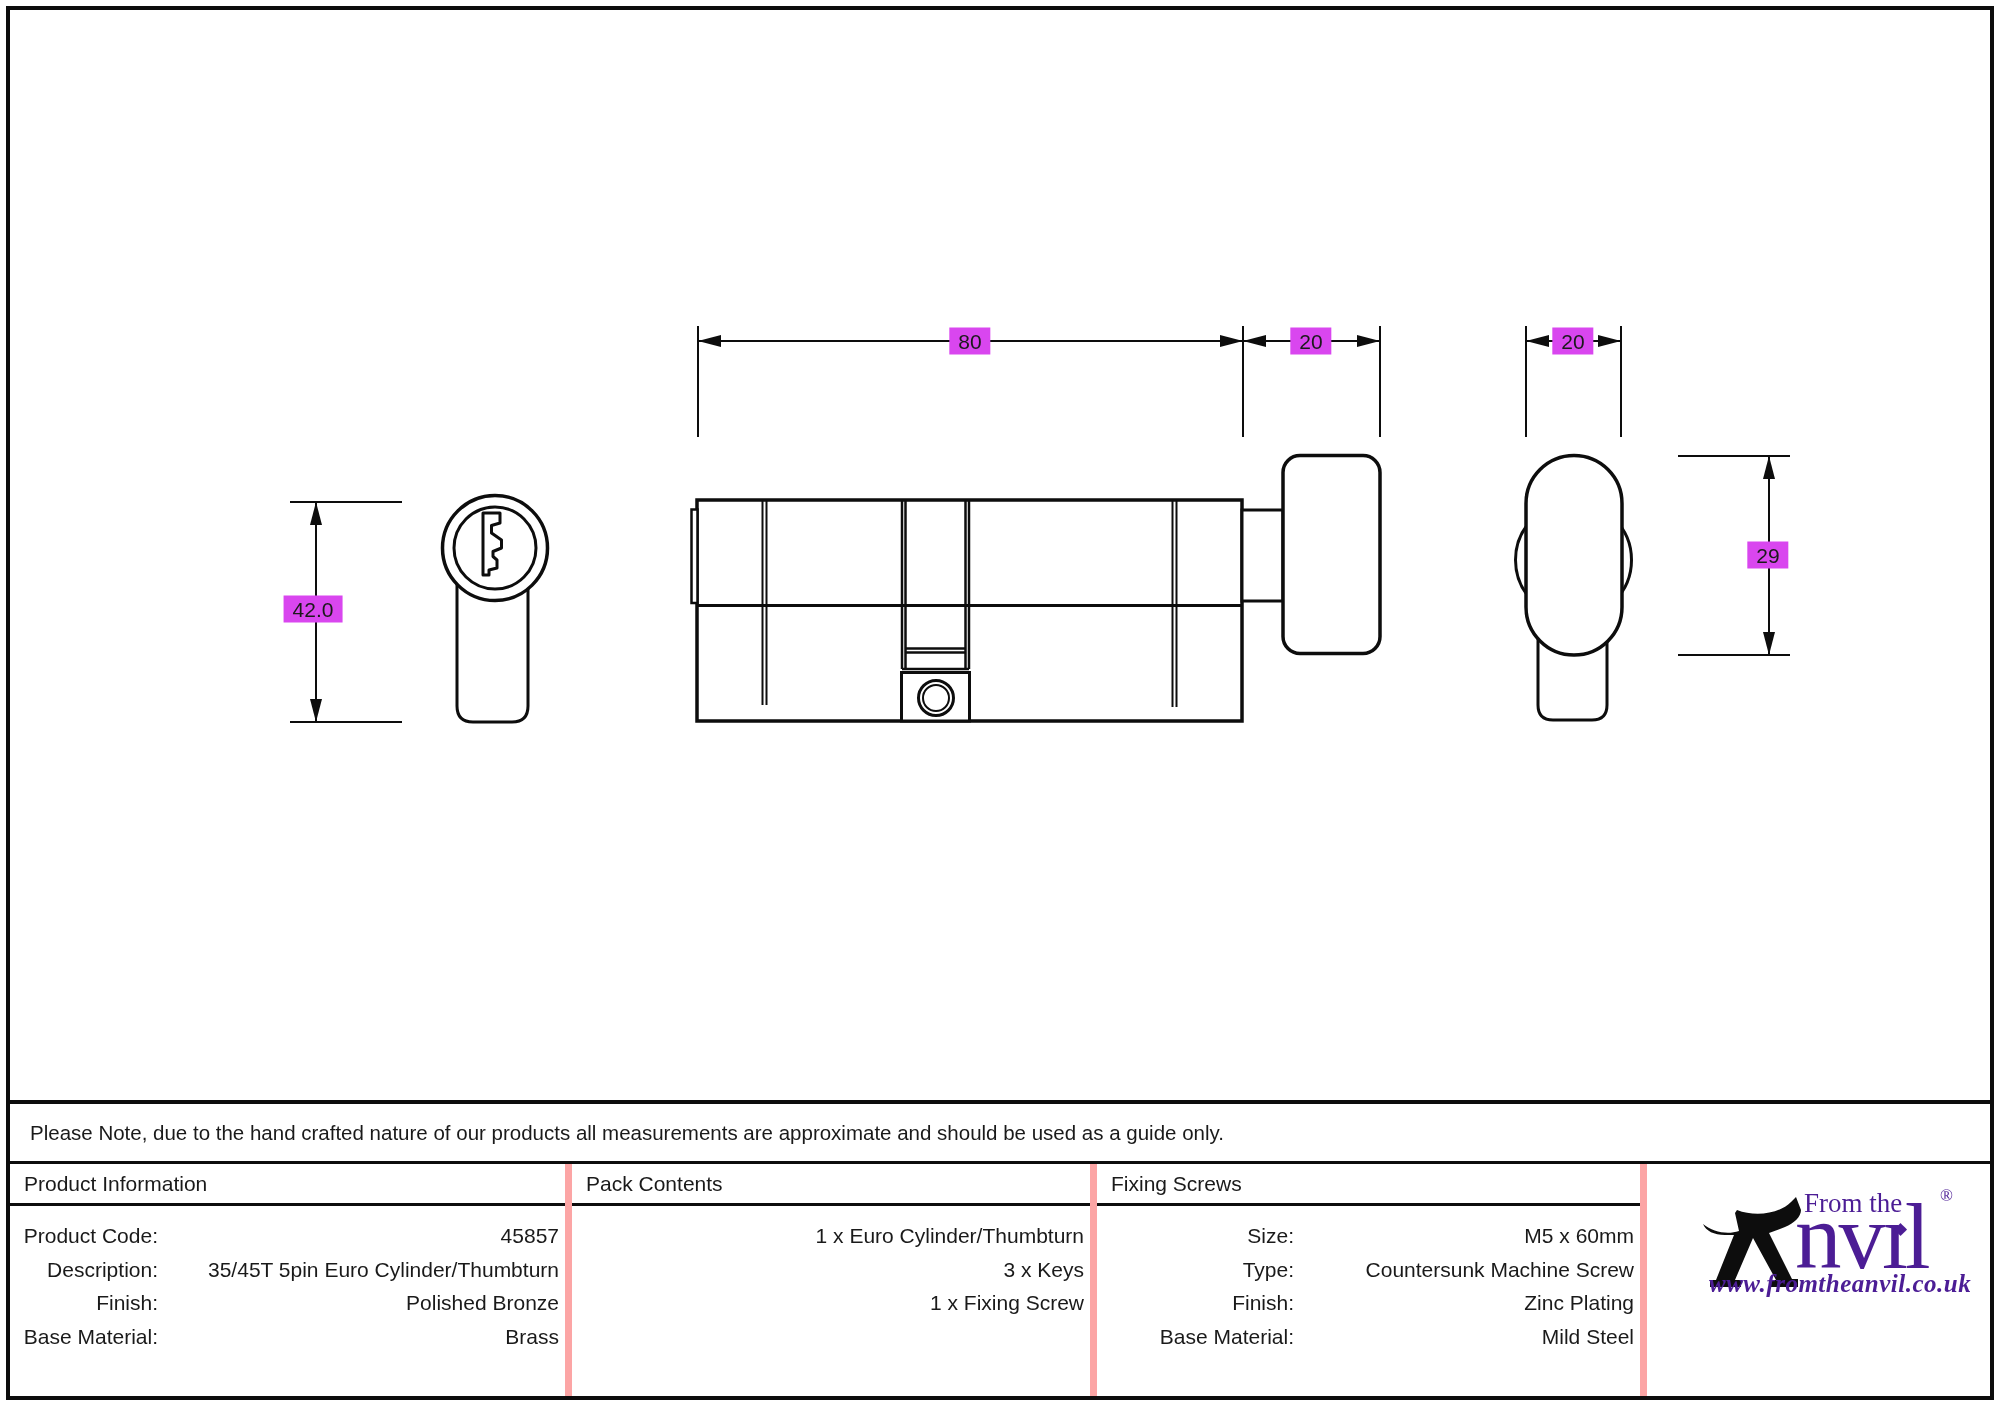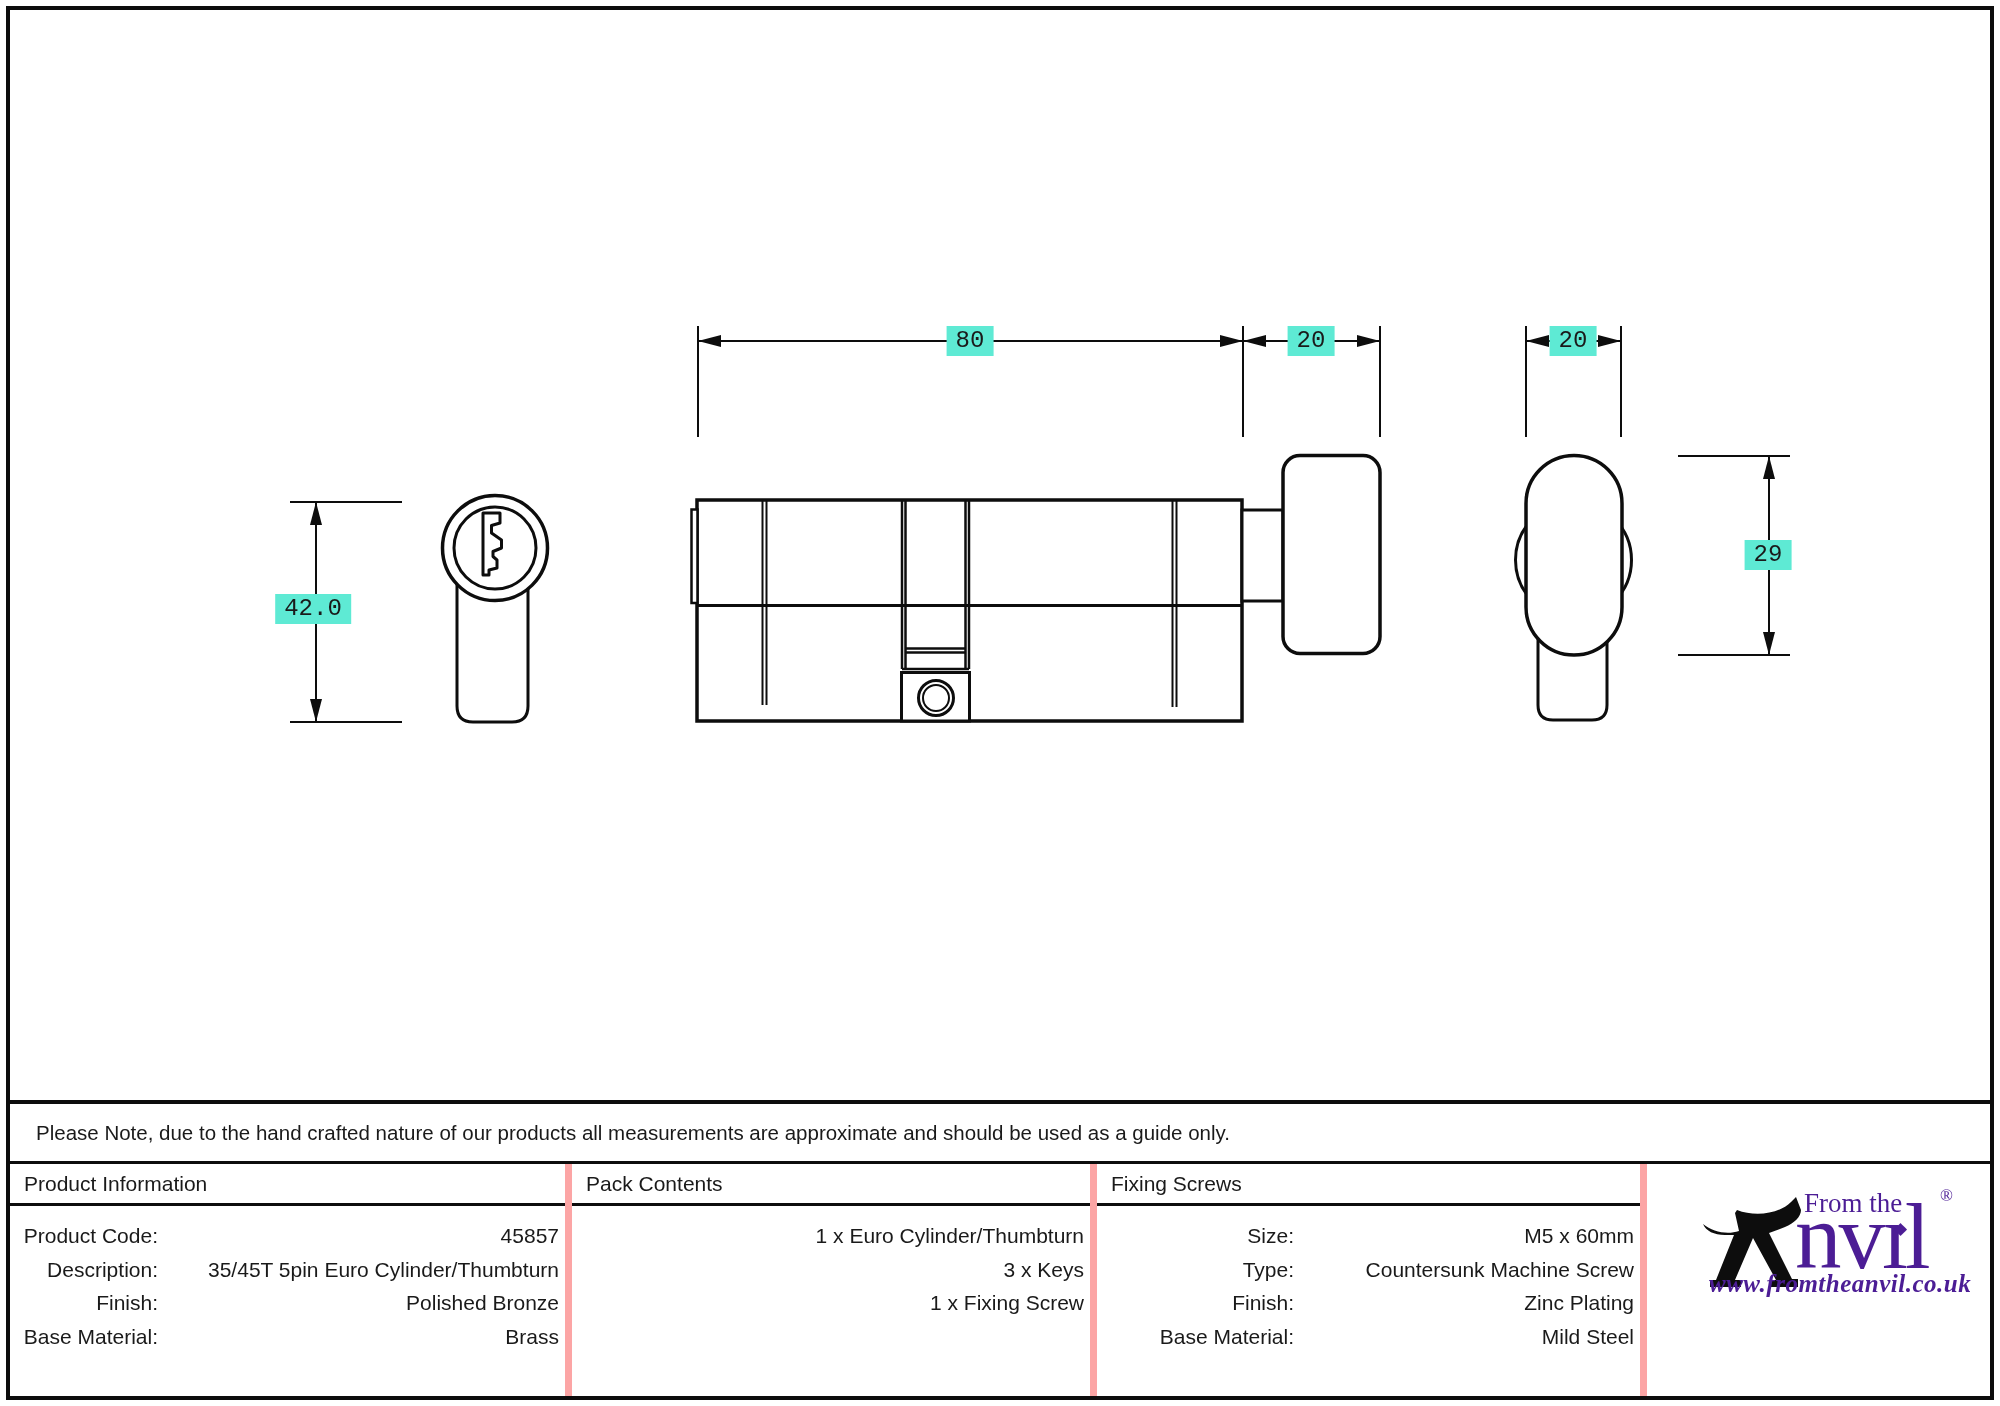--- a/index.html
+++ b/index.html
@@ -3,25 +3,25 @@
 <meta charset="utf-8">
 <style>
   html,body{margin:0;padding:0;background:#fff;}
   .page{position:relative;width:2000px;height:1406px;background:#fff;
         font-family:"Liberation Sans",sans-serif;color:#1a1a1a;overflow:hidden;}
   .frame{position:absolute;left:6px;top:6px;width:1980px;height:1386px;
          border:4px solid #0d0d0d;box-sizing:content-box;display:flex;flex-direction:column;}
   
   .drawing{position:relative;height:1090px;border-bottom:4px solid #0d0d0d;flex:none;}
   .draw-svg{position:absolute;left:0;top:0;}
-  .dim-label{position:absolute;transform:translate(-50%,-50%);background:#5eead4;
-             font-size:24px;line-height:1;padding:3px 9px;white-space:nowrap;font-family:Liberation Mono, monospace;}
+  .dim-label{position:absolute;transform:translate(-50%,-50%);background:#d946ef;
+             font-size:21px;line-height:1;padding:3px 9px;white-space:nowrap;}
   
   .note-row{height:57px;border-bottom:3px solid #0d0d0d;flex:none;
-            display:flex;align-items:center;padding-left:26px;font-size:20.5px;}
+            display:flex;align-items:center;padding-left:20px;font-size:20.5px;}
   
   .info-table{flex:1;display:flex;min-height:0;}
   .col{border-right:7px solid #fca5a5;display:flex;flex-direction:column;box-sizing:border-box;}
   .col-product{width:562px;flex:none;}
   .col-pack{width:525px;flex:none;}
   .col-fixing{width:550px;flex:none;}
   .col-brand{flex:1;border-right:none;position:relative;}
   .col-header{height:39px;border-bottom:3px solid #0d0d0d;flex:none;
               display:flex;align-items:center;padding-left:14px;font-size:21px;}
   .col-body{flex:1;padding:13px 6px 0 12px;font-size:21px;line-height:33.5px;text-align:right;}

